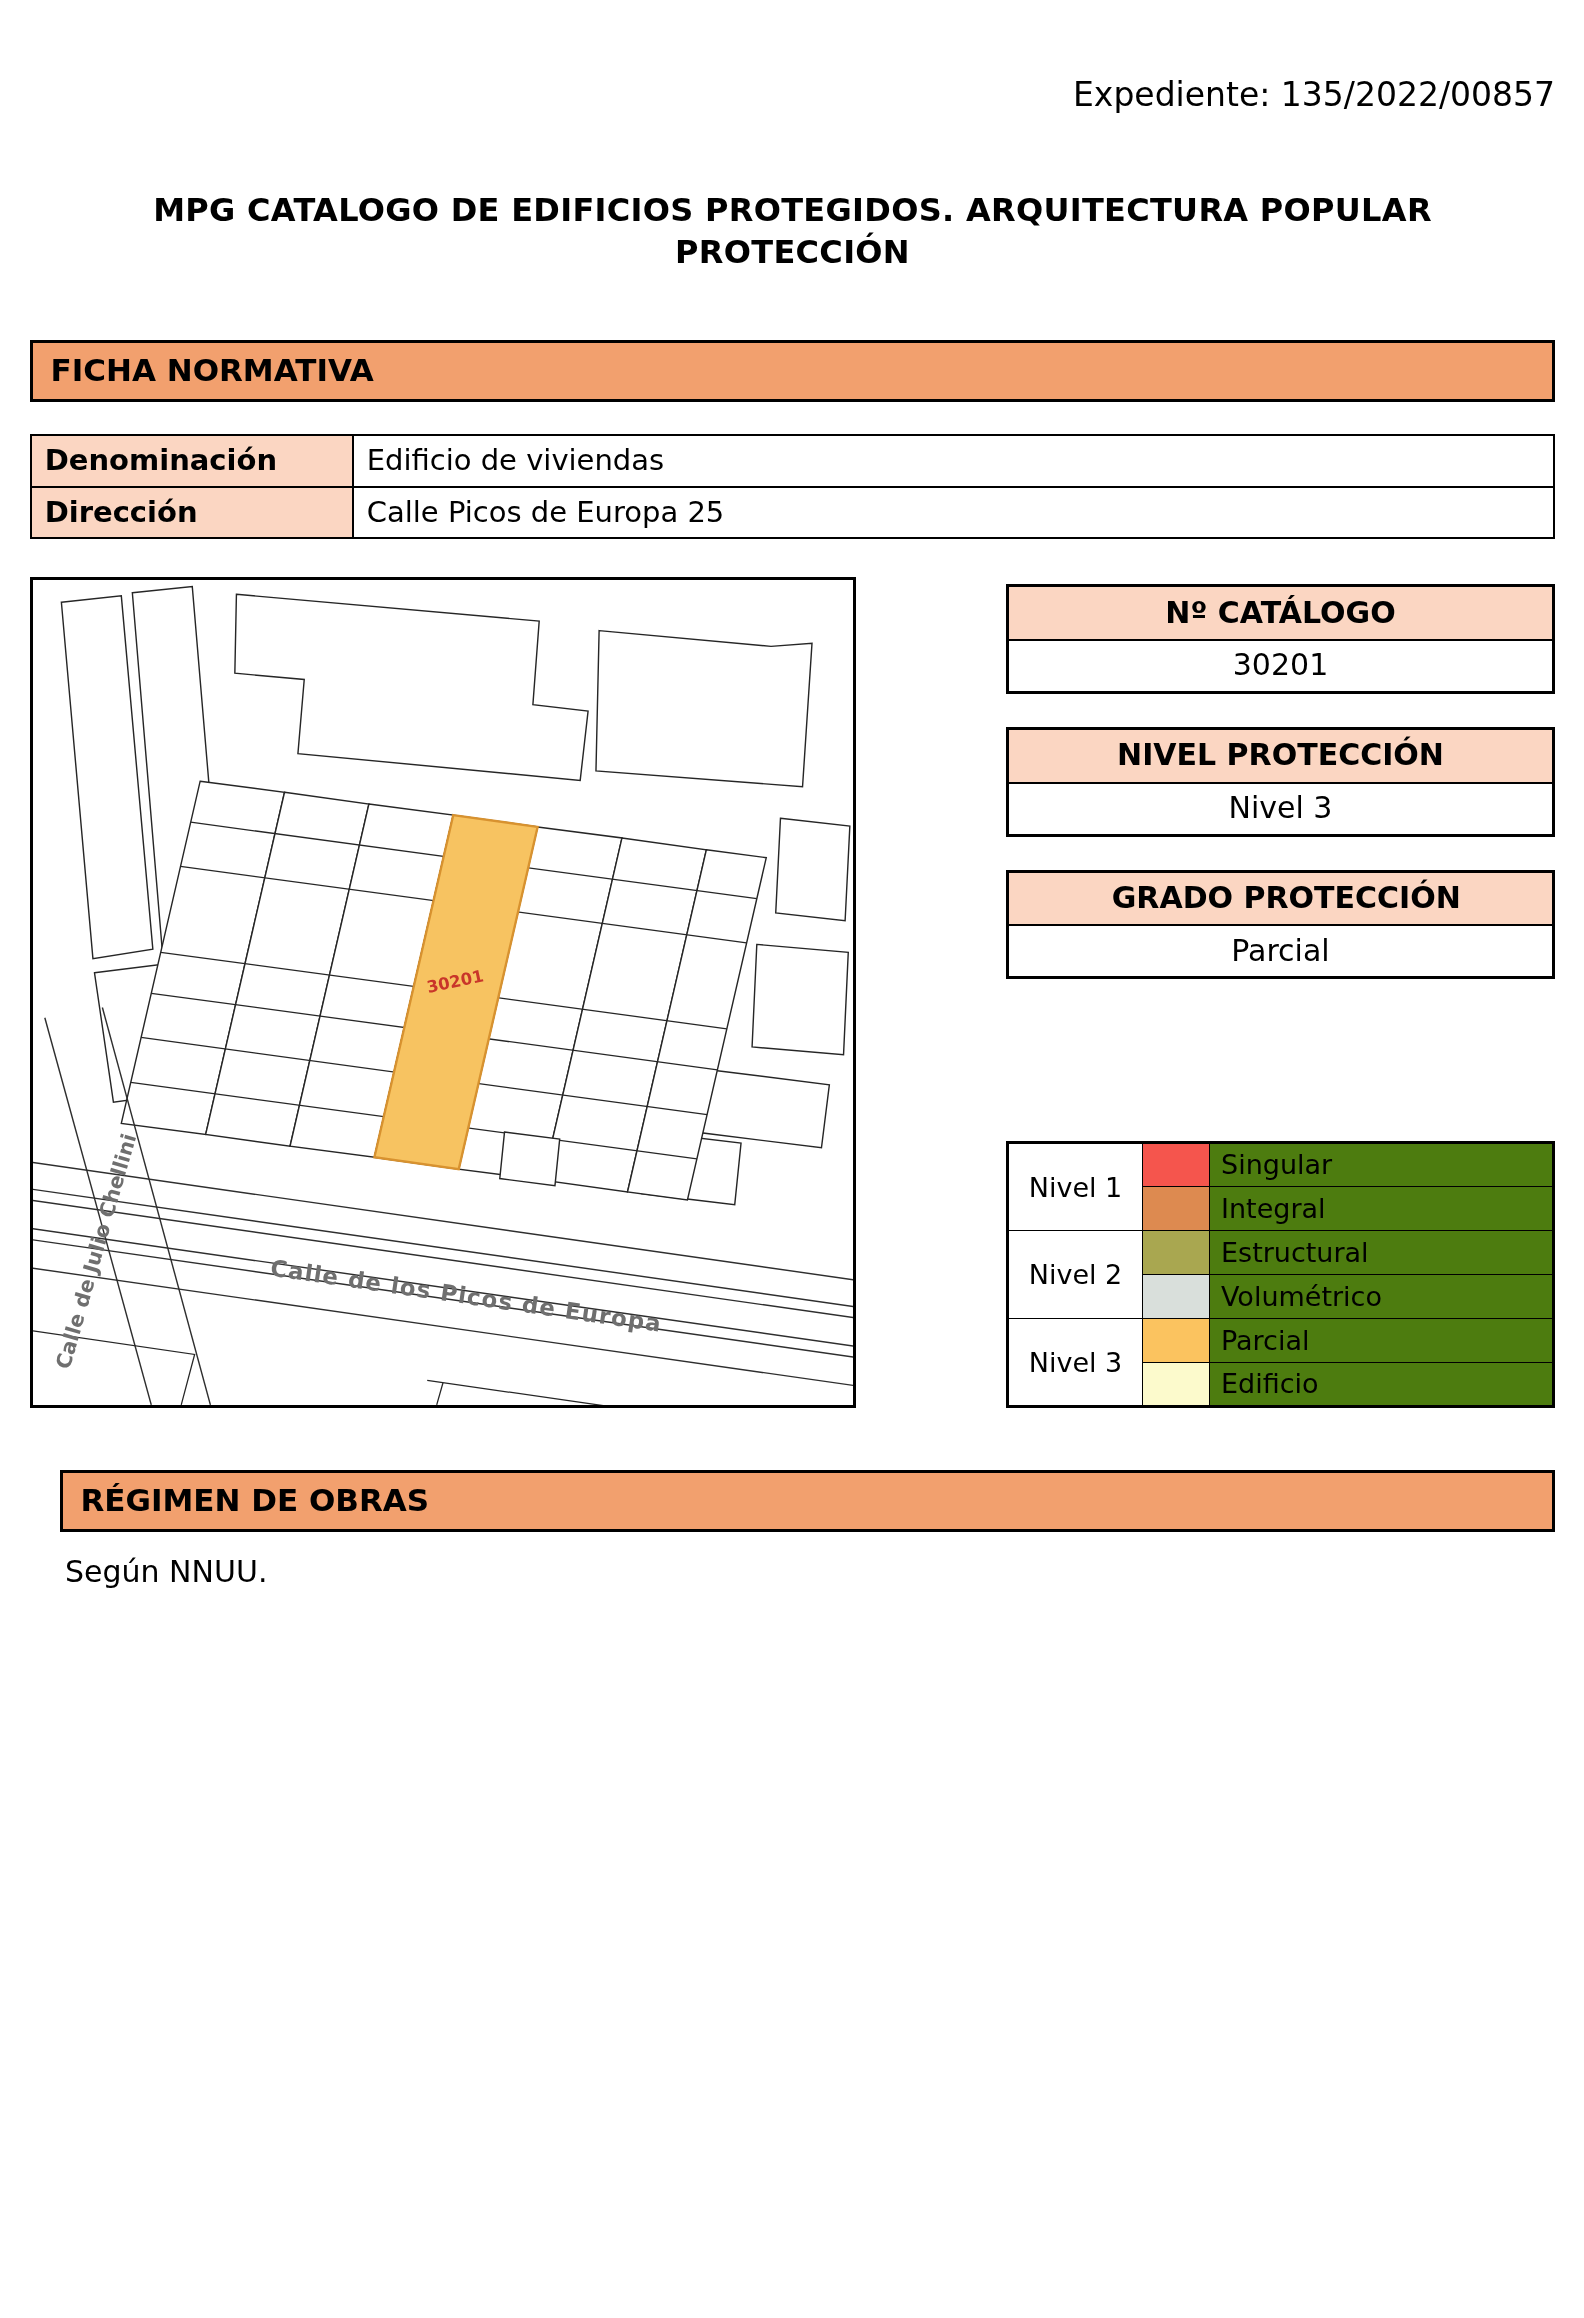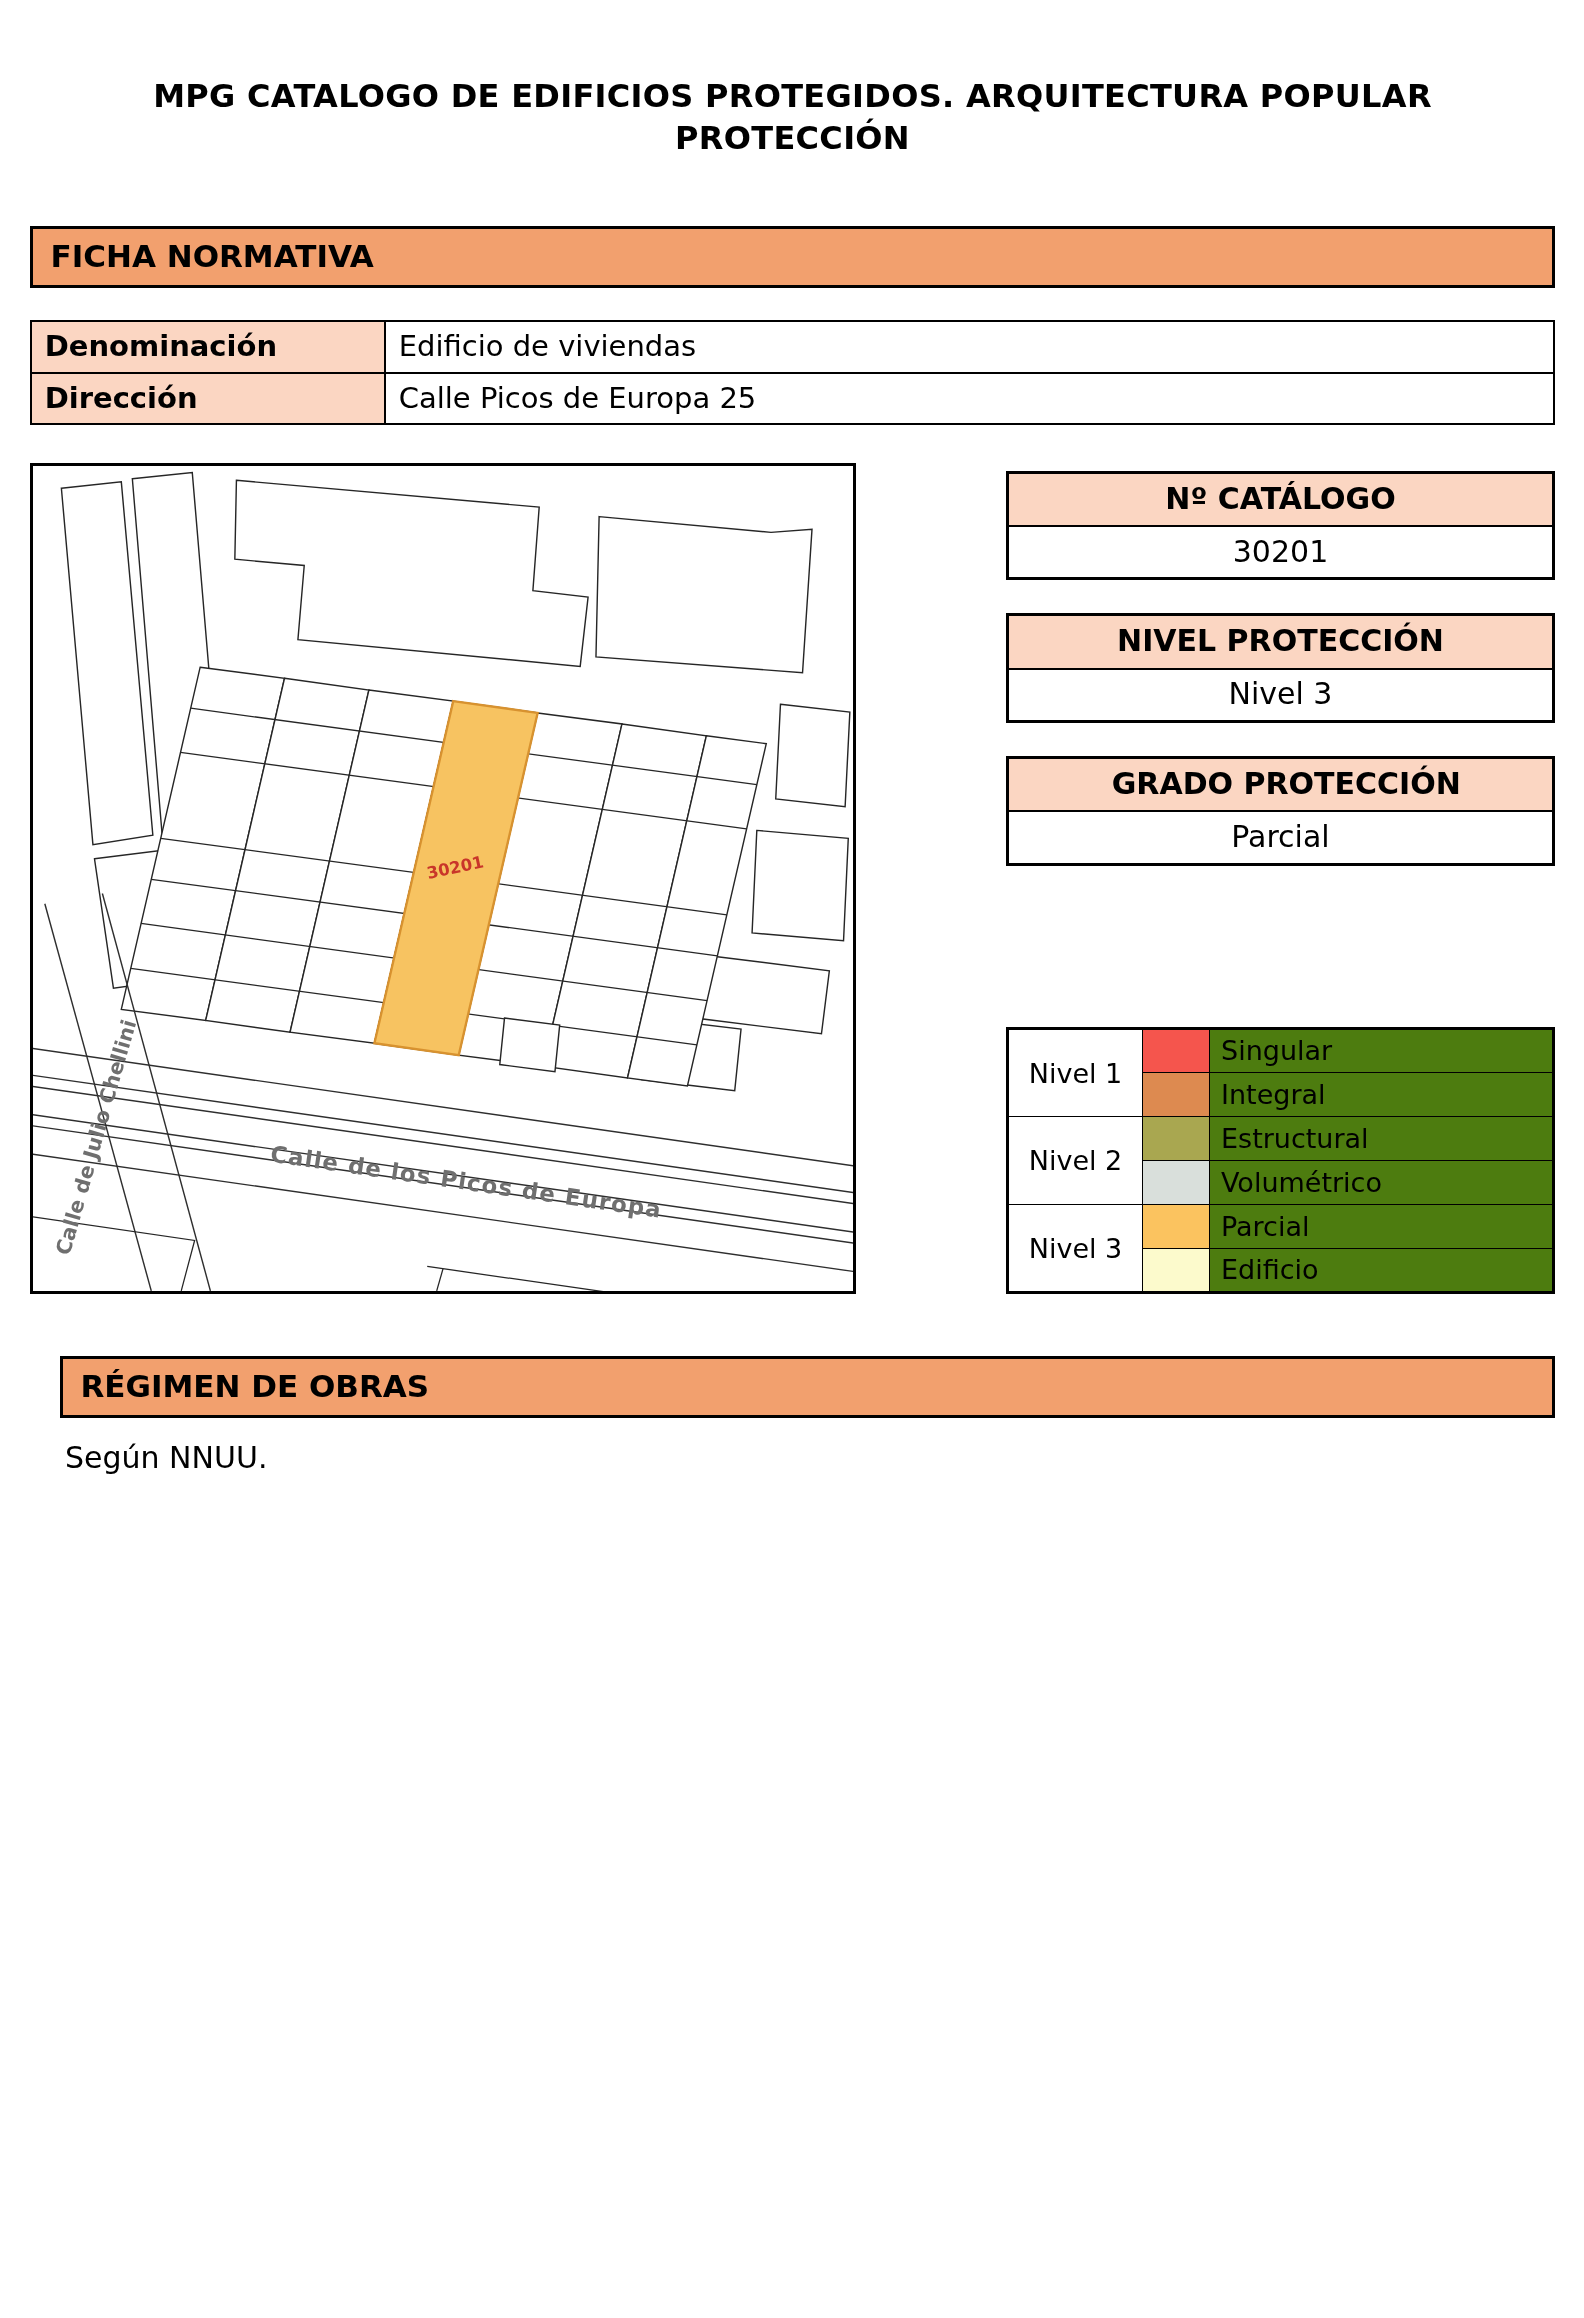--- a/index.html
+++ b/index.html
@@ -44,21 +44,21 @@
     border-collapse: collapse;
     margin-top: 32px;
     table-layout: fixed;
   }
   .info-table td {
     border: 2.4px solid #000;
     font-size: 29px;
     padding: 7.1px 12.7px 8.7px 12.7px;
   }
   .info-table .lbl {
-    width: 354px;
+    width: 322px;
     font-weight: bold;
   }
   .info-table .val { background: #fff; }
 
   .map-row {
     display: flex;
     margin-top: 38px;
     align-items: flex-start;
   }
   .map-box {
@@ -135,20 +135,21 @@
     font-size: 21px;
     fill: #c9362a;
     font-weight: bold;
   }
 </style>
 </head>
 <body>
 
 <div class="page">
 
+  <div class="expediente">Expediente: 135/2022/00857</div>
 
   <div class="doc-title">
     <div>MPG CATALOGO DE EDIFICIOS PROTEGIDOS. ARQUITECTURA POPULAR</div>
     <div>PROTECCIÓN</div>
   </div>
 
   <div class="section-bar" style="background: rgb(242, 160, 110);">FICHA NORMATIVA</div>
 
   <table class="info-table">
     <tbody>

